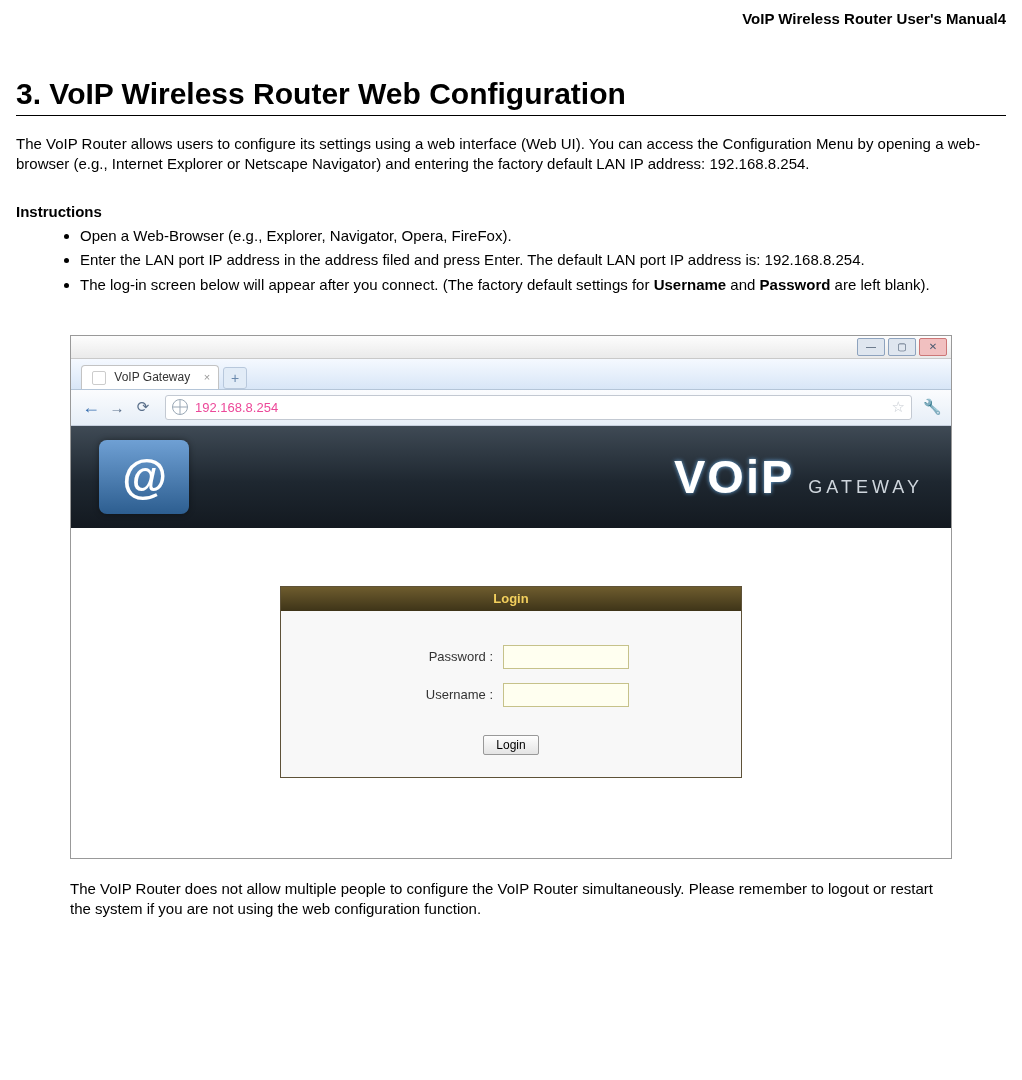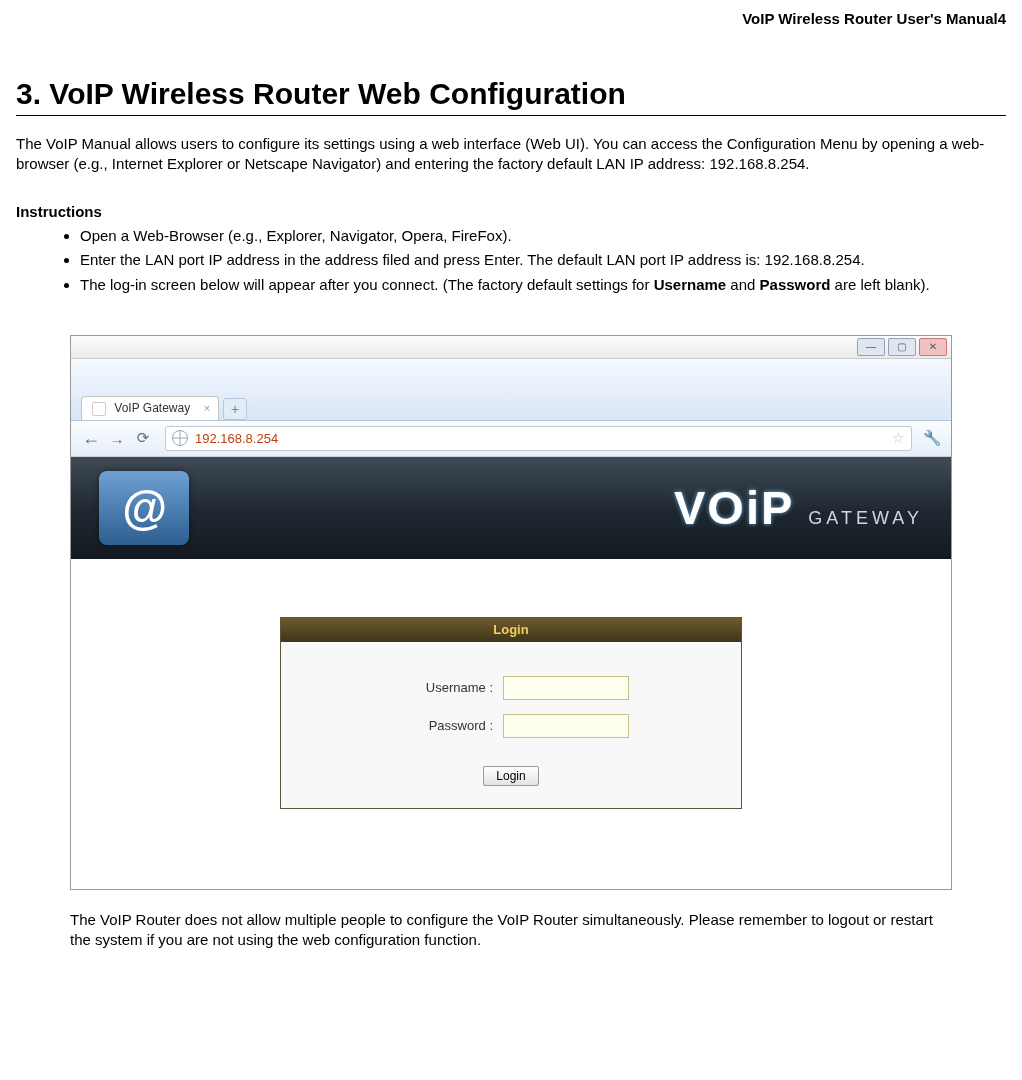--- a/index.html
+++ b/index.html
@@ -48,33 +48,33 @@
     align-items: center;
     padding: 0 4px;
     gap: 3px;
   }
   .win-btn { width: 26px; height: 16px; background: #dfe6ef; border:1px solid #8ea3be; border-radius:2px; display:flex; align-items:center; justify-content:center; font-size:10px; color:#4a5a70;}
   .win-btn.close { background:#f1c0c0; border-color:#c77;}
   .tab-row { display:flex; align-items:flex-end; padding: 6px 10px 0 10px; background: linear-gradient(#f5f9ff,#d8e6f7); border-bottom:1px solid #b4c5d8; }
   .tab {
     background:#fff; border:1px solid #c3c3c3; border-bottom:none;
     border-radius:4px 4px 0 0; padding:4px 28px 4px 10px;
-    font-size:12px; color:#333; position:relative; margin-right:4px;margin-top:31px;
+    font-size:12px; color:#333; position:relative; margin-right:4px;
   }
   .tab-fav { display:inline-block; width:12px; height:12px; background:#fff; border:1px solid #ccc; border-radius:2px; vertical-align:middle; margin-right:5px; }
   .tab-close { position:absolute; right:8px; top:5px; font-size:11px; color:#999;}
   .tab-plus { width:22px; height:20px; background:#e2ecf7; border:1px solid #b8c8dc; border-radius:3px; display:flex; align-items:center; justify-content:center; font-size:14px; color:#6a89ad;}
   .nav-row { display:flex; align-items:center; background:linear-gradient(#fbfcfe,#e6eef7); border-bottom:1px solid #c6cfdd; padding:5px 8px; gap:2px; }
   .nav-btn { width:24px; height:22px; display:flex; align-items:center; justify-content:center; color:#5a6f8a; font-size:15px; border-radius:3px; }
   .nav-btn.back { color:#3a70b0; font-size:18px;}
   .addr-wrap { flex:1; display:flex; align-items:center; background:#fff; border:1px solid #c3c9d2; border-radius:3px; height:23px; padding:0 6px; margin:0 8px;}
   .globe { width:14px; height:14px; border:1.3px solid #9aa8b6; border-radius:50%; position:relative; margin-right:7px;}
   .globe::before { content:""; position:absolute; left:50%; top:0; width:0; height:100%; border-left:1.3px solid #9aa8b6; transform:translateX(-50%);}
   .globe::after { content:""; position:absolute; top:50%; left:0; height:0; width:100%; border-top:1.3px solid #9aa8b6; transform:translateY(-50%);}
-  .addr-text { font-size:13px; color:#c2410c; }
+  .addr-text { font-size:13px; color:#ec4899; }
   .star { color:#c7ccd3; font-size:15px; margin-left:auto;}
   .wrench { width:21px; text-align:center; color:#6a7a8e; font-size:15px; }
 
   .content-area { background:#fff; }
   .logo-band {
     height:102px;
     background: linear-gradient(#3f4a55 0%, #1e2730 55%, #131920 100%);
     display:flex; align-items:center; justify-content:space-between;
     padding:0 28px;
   }
@@ -109,21 +109,21 @@
 </head>
 <body>
 
 <div class="page-header">
   <span>VoIP Wireless Router User's Manual</span>
   <span>4</span>
 </div>
 
 <div class="chapter-title">3. VoIP Wireless Router Web Configuration</div>
 
-<p class="intro-para">The VoIP Manual allows users to configure its settings using a web interface (Web UI). You can access the Configuration Menu by opening a web-browser (e.g., Internet Explorer or Netscape Navigator) and entering the factory default LAN IP address: 192.168.8.254.</p>
+<p class="intro-para">The VoIP Router allows users to configure its settings using a web interface (Web UI). You can access the Configuration Menu by opening a web-browser (e.g., Internet Explorer or Netscape Navigator) and entering the factory default LAN IP address: 192.168.8.254.</p>
 
 <div class="section-head">Instructions</div>
 <ul class="bullets">
   <li>Open a Web-Browser (e.g., Explorer, Navigator, Opera, FireFox).</li>
   <li>Enter the LAN port IP address in the address filed and press Enter. The default LAN port IP address is: 192.168.8.254.</li>
   <li>
     <span>The log-in screen below will appear after you connect. (The factory default settings for </span><b>Username</b><span> and </span><b>Password</b><span> are left blank).</span>
   </li>
 </ul>
 
@@ -158,26 +158,26 @@
       <div class="voip-logo">
         <span class="voip-big">VOiP</span>
         <span class="voip-small">GATEWAY</span>
       </div>
     </div>
     <div class="login-zone">
       <div class="login-box">
         <div class="login-head">Login</div>
         <div class="login-body">
           <div class="form-row">
+            <label>Password :</label>
+            <input type="password" value="" style="">
+          </div>
+          <div class="form-row">
             <label>Username :</label>
             <input type="text" value="" style="">
-          </div>
-          <div class="form-row">
-            <label>Password :</label>
-            <input type="password" value="" style="">
           </div>
           <button class="login-btn">Login</button>
         </div>
       </div>
     </div>
   </div>
 </div>
 
 <p class="footer-note">The VoIP Router does not allow multiple people to configure the VoIP Router simultaneously. Please remember to logout or restart the system if you are not using the web configuration function.</p>
 

